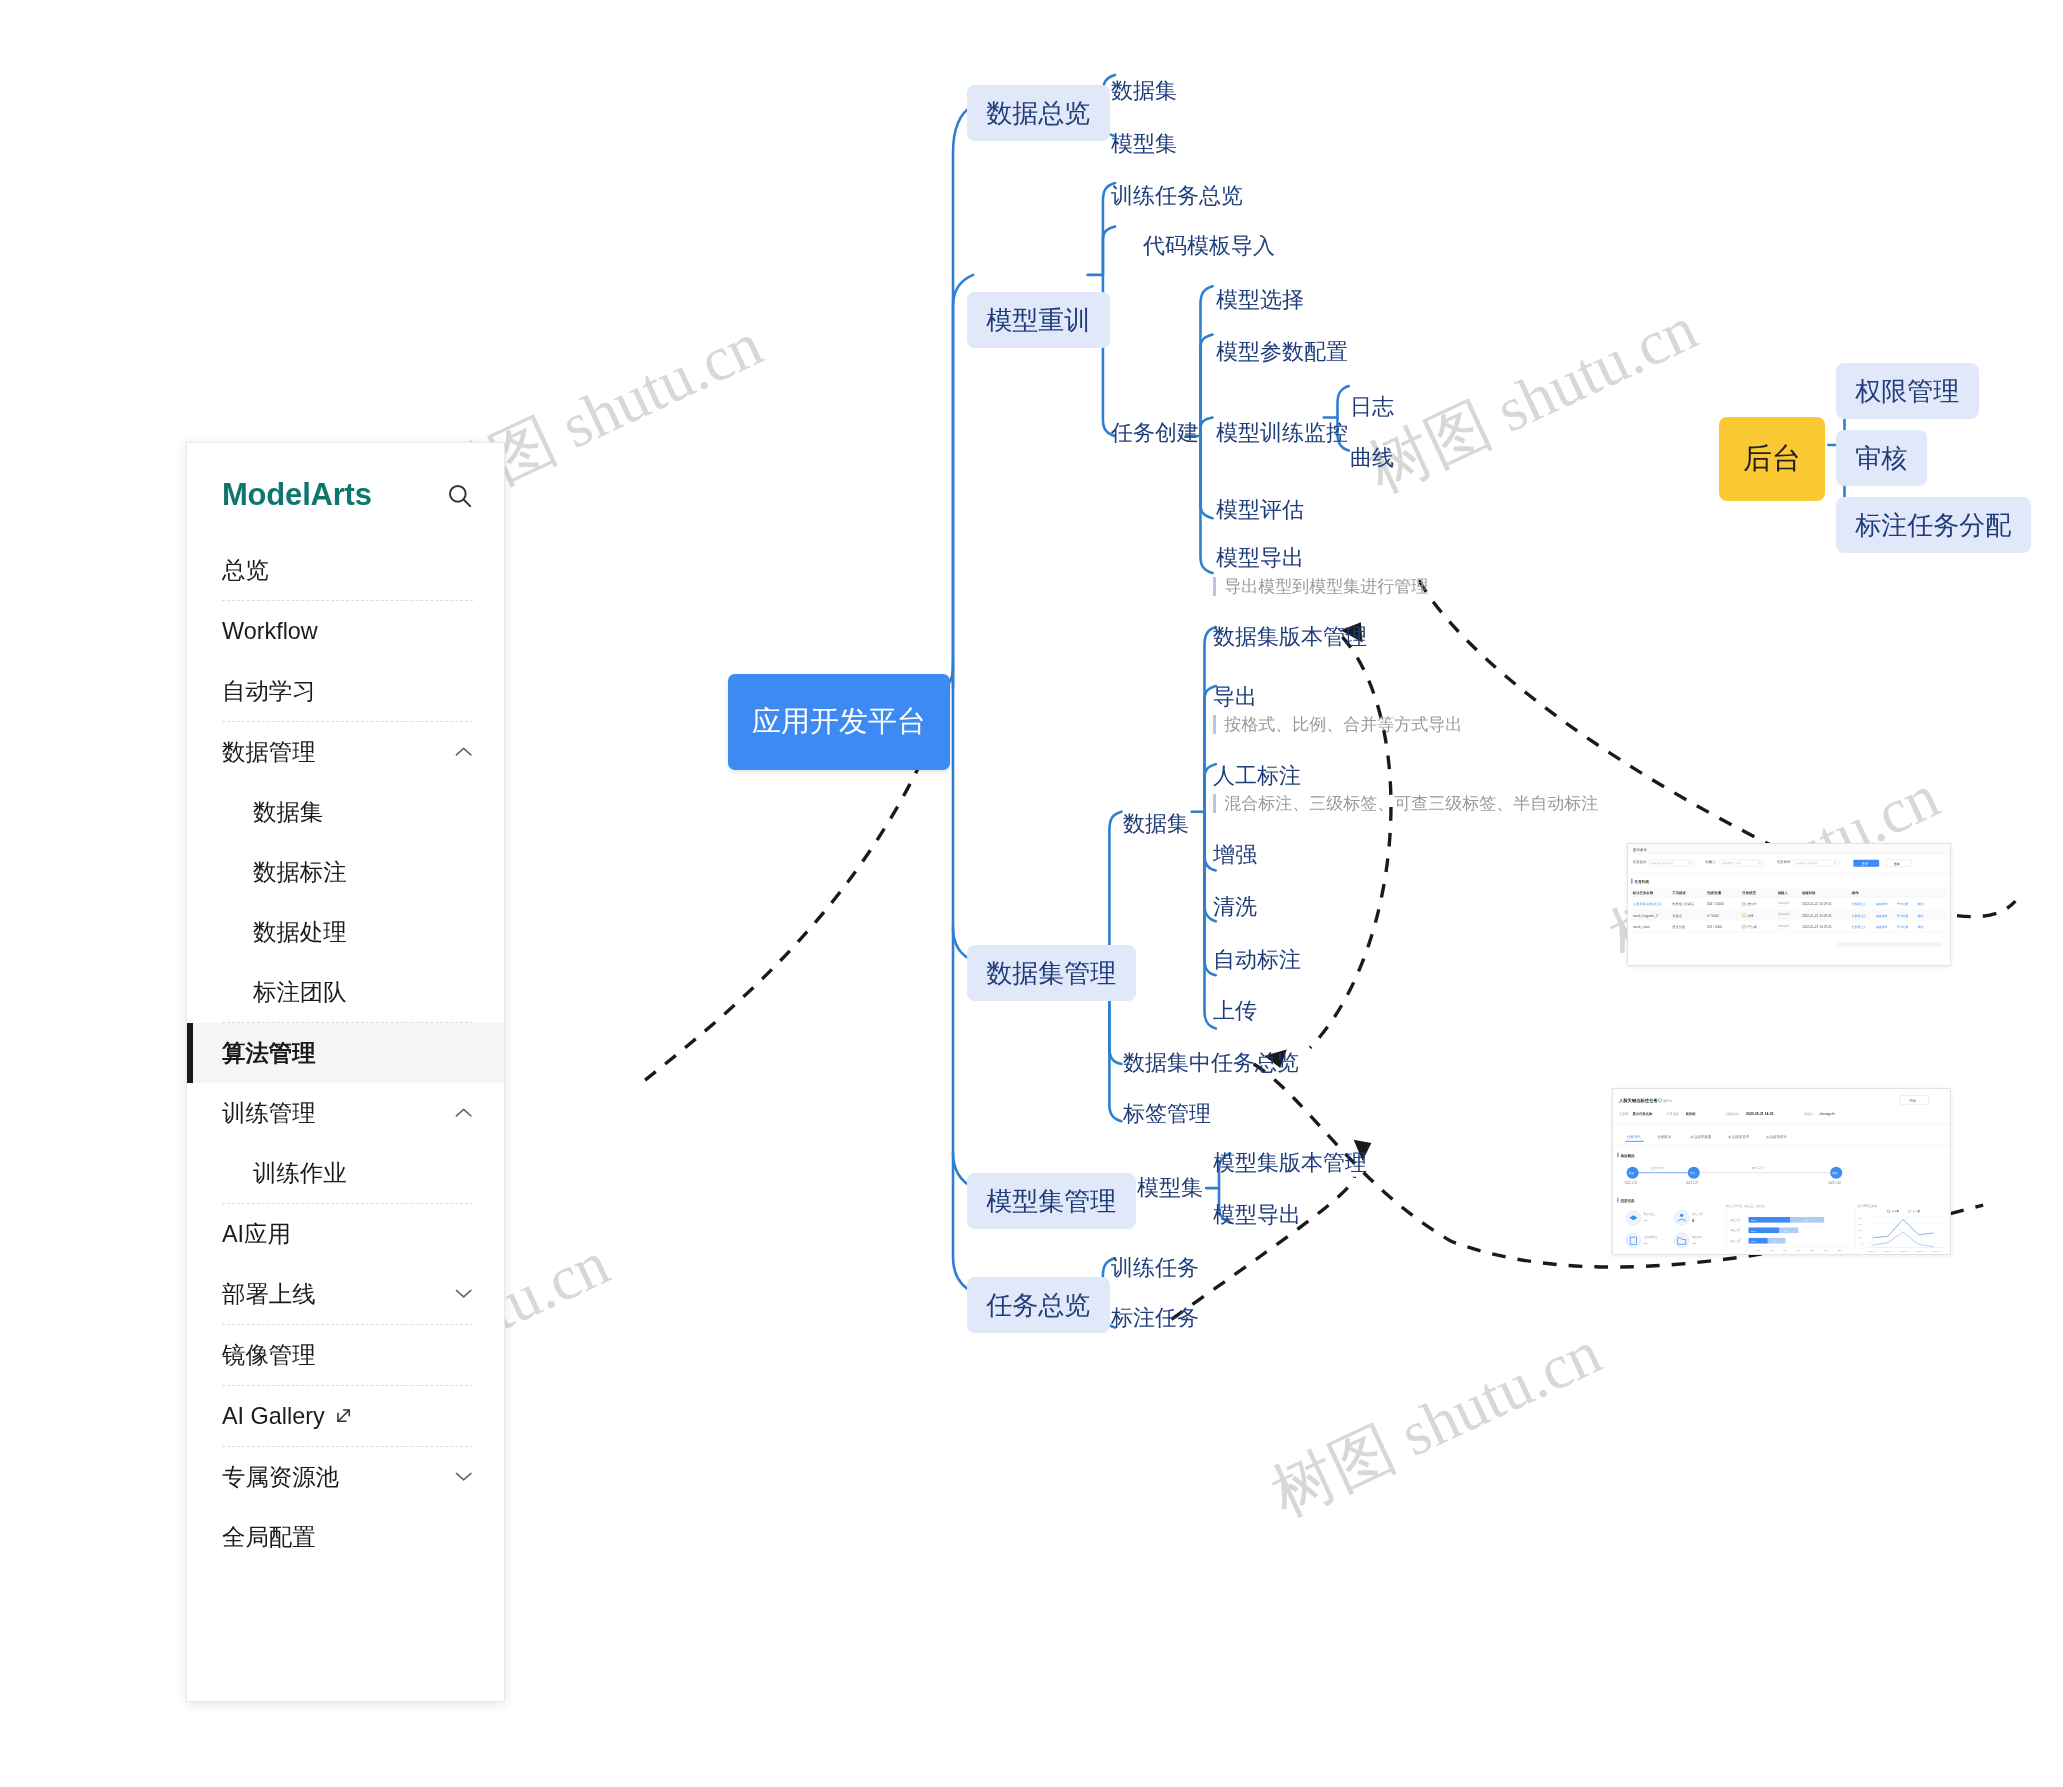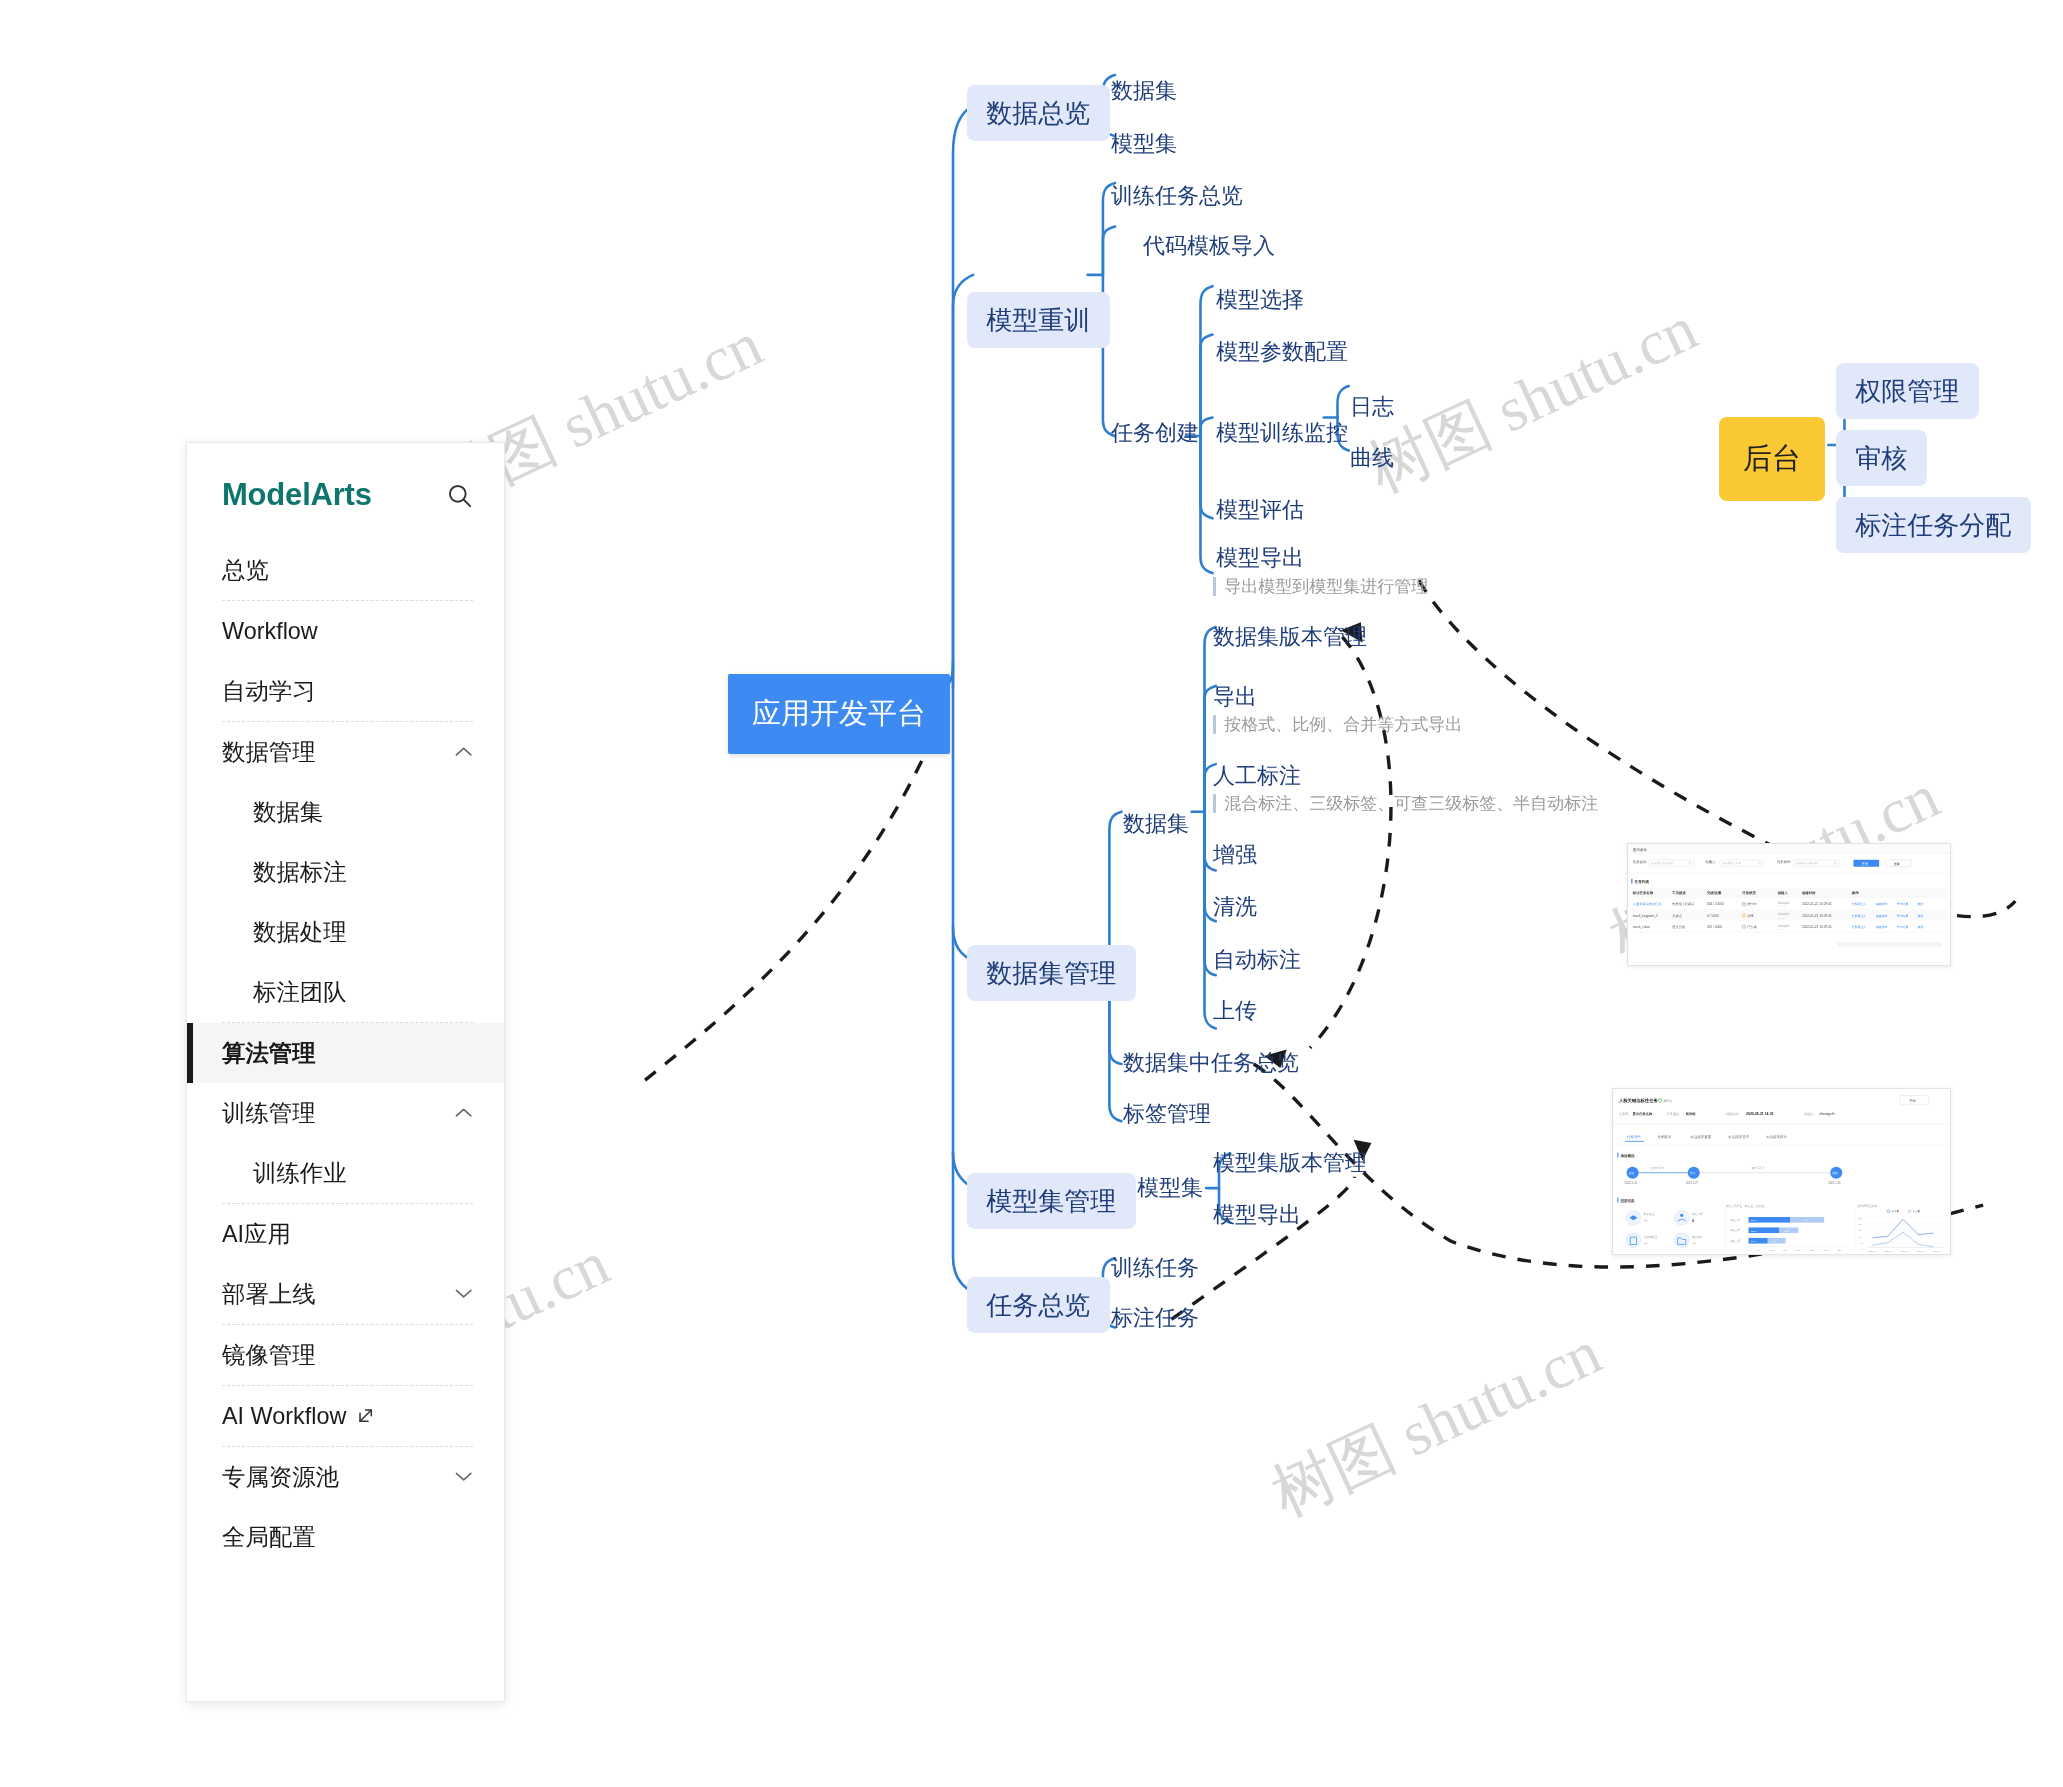--- a/index.html
+++ b/index.html
@@ -68,22 +68,22 @@
   .node{
     position:absolute;
     display:flex;align-items:center;
     white-space:nowrap;
     z-index:4;
     cursor:pointer;
   }
   .n-root{
     background:#3d8bf2;color:#ffffff;
     font-size:29px;
-    border-radius:2px;
-    padding:20px 24px;
+    border-radius:7px;
+    padding:28px 24px;
     box-shadow:0 1.6px 4.8px rgba(0,0,0,.12);
   }
   .n-l1{
     background:#e1e8f9;color:#1f3d7a;
     font-size:26px;
     border-radius:8px;
     padding:10.5px 19.3px;
   }
   .n-root-alt{
     background:#fac833;color:#1f1f1f;
@@ -589,21 +589,21 @@
             <polyline points="3,3 12,11 21,3" fill="none" stroke="#666" stroke-width="2" stroke-linecap="round" stroke-linejoin="round"></polyline>
           </svg>
         </div>
         <div class="sb-div"></div>
         <div class="sb-item">
           <span>镜像管理</span>
         </div>
         <div class="sb-div"></div>
         <div class="sb-item">
           <span style="display: flex; align-items: center;">
-            <span>AI Workflow</span>
+            <span>AI Gallery</span>
             <svg class="ext" viewBox="0 0 24 24">
               <path d="M5 9v10h10" fill="none" stroke="#333" stroke-width="1.9" stroke-linecap="round"></path>
               <path d="M5 19 L19 5" fill="none" stroke="#333" stroke-width="1.9" stroke-linecap="round"></path>
               <polyline points="12,5 19,5 19,12" fill="none" stroke="#333" stroke-width="1.9" stroke-linecap="round" stroke-linejoin="round"></polyline>
             </svg>
           </span>
         </div>
         <div class="sb-div"></div>
         <div class="sb-item">
           <span>专属资源池</span>

